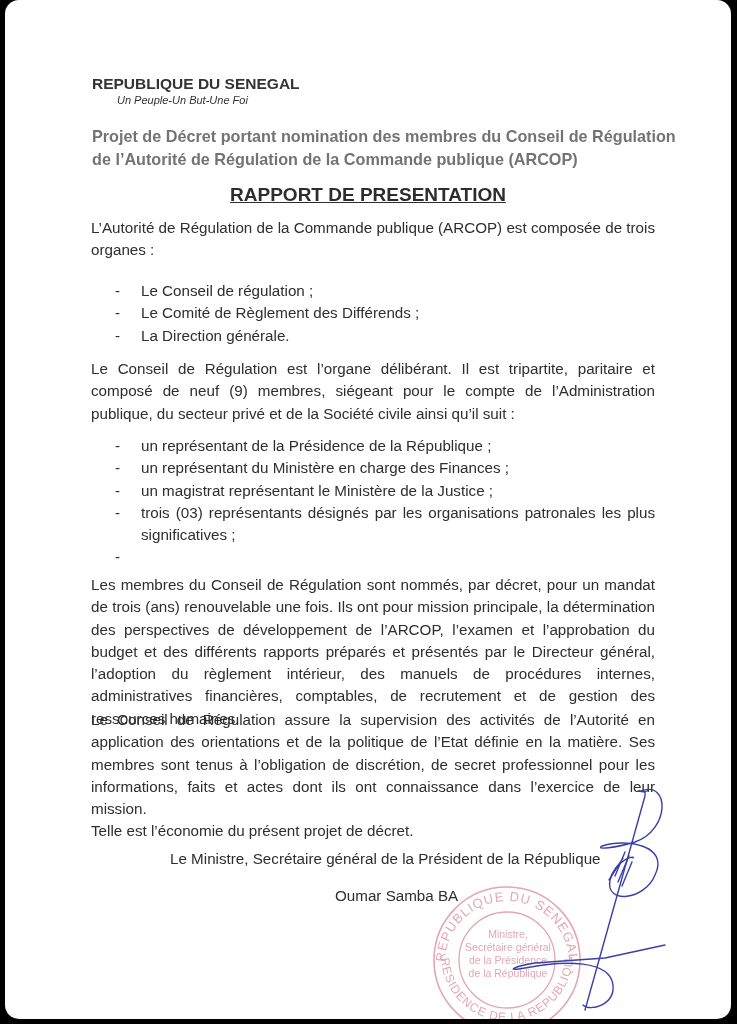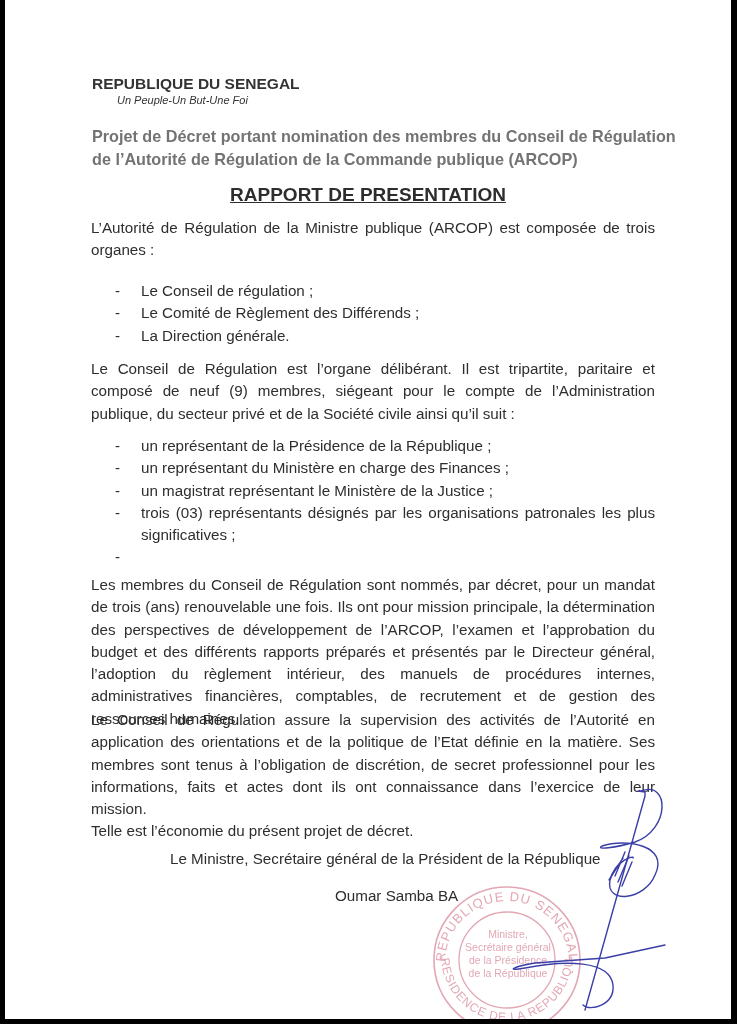--- a/index.html
+++ b/index.html
@@ -6,20 +6,21 @@
   body {
     width: 737px; height: 1024px; overflow: hidden;
     background: #000;
     position: relative;
     font-family: "Liberation Sans", sans-serif;
   }
   .page {
     position: absolute; left: 5px; top: 0; width: 726px; height: 1019px;
     background: #fff;
     color: #2a2a2a;
+    border-radius: 14px;
   }
   .abs { position: absolute; white-space: nowrap; }
   .header-country {
     left: 87px; top: 75px; font-weight: bold; font-size: 15.5px; color: #333;
   }
   .header-motto {
     left: 112px; top: 94px; font-style: italic; font-size: 11px; color: #333;
   }
   .title {
     left: 87px; top: 125px; font-weight: bold; font-size: 16.2px; line-height: 23px; color: #737373;
@@ -46,21 +47,21 @@
   <div class="abs header-country">REPUBLIQUE DU SENEGAL</div>
   <div class="abs header-motto">Un Peuple-Un But-Une Foi</div>
 
   <div class="abs title">
     <div>Projet de Décret portant nomination des membres du Conseil de Régulation</div>
     <div>de l’Autorité de Régulation de la Commande publique (ARCOP)</div>
   </div>
 
   <div class="abs report-title">RAPPORT DE PRESENTATION</div>
 
-  <div class="para" style="top:217px;">L’Autorité de Régulation de la Ministre publique (ARCOP) est composée de trois organes :</div>
+  <div class="para" style="top:217px;">L’Autorité de Régulation de la Commande publique (ARCOP) est composée de trois organes :</div>
 
   <ul class="list" style="top:280px;">
     <li><span class="dash">-</span><span>Le Conseil de régulation ;</span></li>
     <li><span class="dash">-</span><span>Le Comité de Règlement des Différends ;</span></li>
     <li><span class="dash">-</span><span>La Direction générale.</span></li>
   </ul>
 
   <div class="para" style="top:358px;">Le Conseil de Régulation est l’organe délibérant. Il est tripartite, paritaire et composé de neuf (9) membres, siégeant pour le compte de l’Administration publique, du secteur privé et de la Société civile ainsi qu’il suit :</div>
 
   <ul class="list" style="top:435px;">

